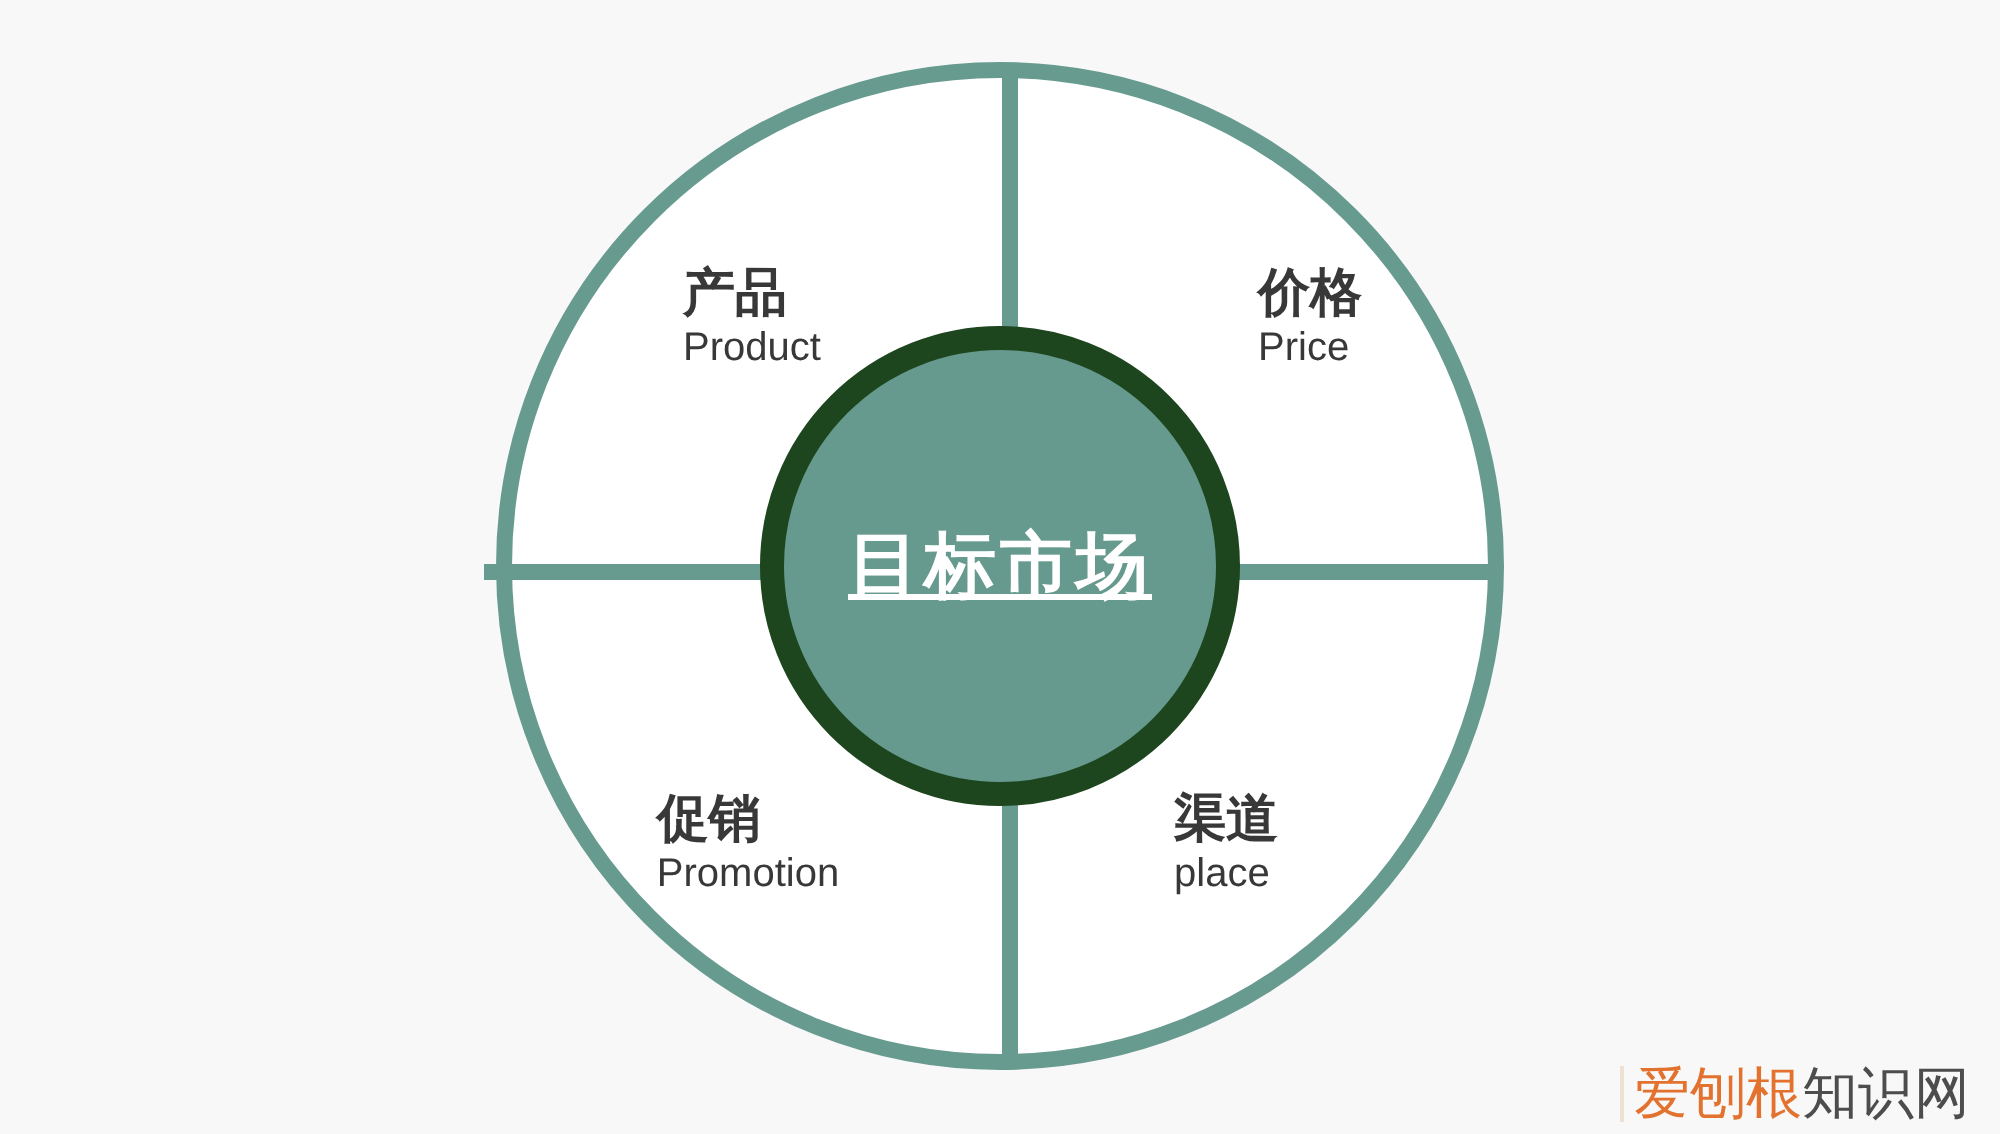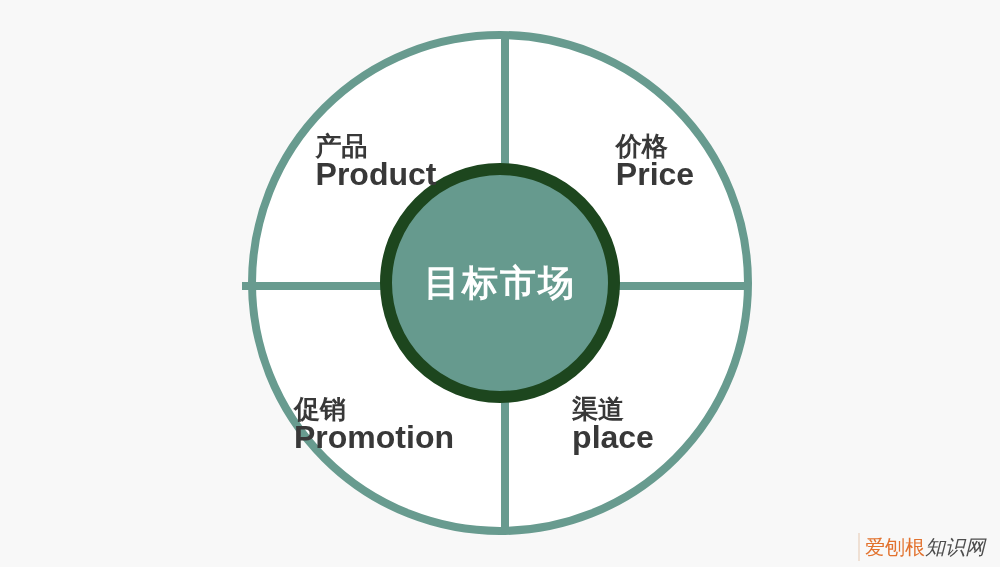--- a/index.html
+++ b/index.html
@@ -54,58 +54,59 @@
     border-radius:50%;
     background:var(--center-fill);
     display:flex;align-items:center;justify-content:center;
   }
   .center-label{
     color:var(--center-text-color);
     font-size:36px;
     font-weight:bold;
     letter-spacing:2px;
     white-space:nowrap;
+    text-decoration:underline;
   }
   .quad-label{
     position:absolute;
     transform:translateX(-50%);
     color:var(--label-color);
     white-space:nowrap;
   }
   .quad-label .zh{
     display:block;
     font-size:26px;
     font-weight:bold;
     line-height:28px;
   }
   .quad-label .en{
     display:block;
-    font-size:32px;
-    font-weight:bold;
+    font-size:20px;
+    font-weight:normal;
     line-height:28px;
   }
   .quad-tl{left:376px;top:132px;}
   .quad-tr{left:613px;top:132px;margin-left:42px;}
   .quad-bl{left:374px;top:395px;}
   .quad-br{left:613px;top:395px;}
   .watermark{
     position:absolute;
     right:15px;bottom:6px;
     display:flex;align-items:center;
-    font-size:20px;
+    font-size:28px;
     line-height:26px;
     justify-content:flex-end;
   }
   .watermark .wm-divider{
     width:2px;height:28px;
     background:var(--watermark-divider);
     margin-right:5px;
   }
   .watermark .wm-highlight{color:var(--watermark-orange);}
-  .watermark .wm-rest{color:var(--watermark-gray);font-style:italic;}
+  .watermark .wm-rest{color:var(--watermark-gray);}
 </style>
 </head>
 <body>
 
 <div class="canvas">
 
   <div class="outer-circle"></div>
 
   <div class="divider-h"></div>
   <div class="divider-v"></div>

